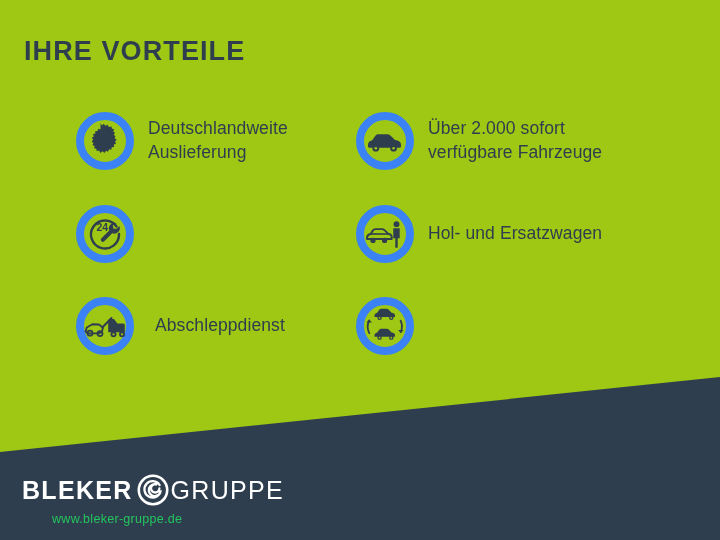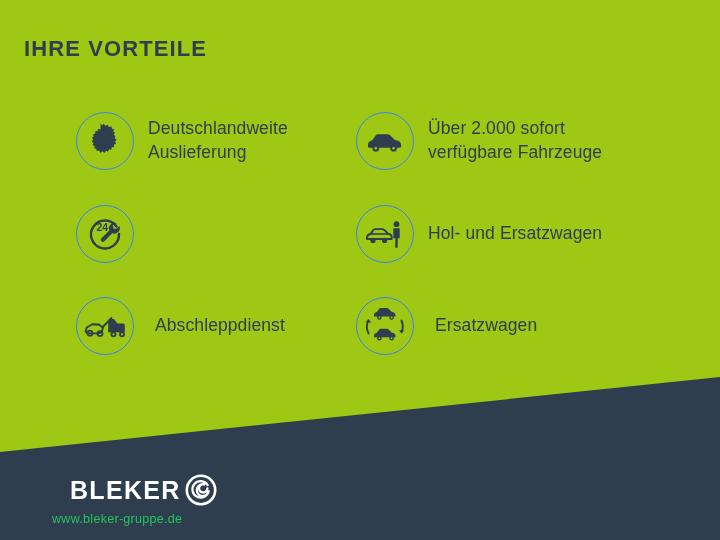--- a/index.html
+++ b/index.html
@@ -32,21 +32,21 @@
     height: 455px;
     background: #9ec813;
     -webkit-clip-path: polygon(0 0, 100% 0, 100% 377px, 0 452px);
     clip-path: polygon(0 0, 100% 0, 100% 377px, 0 452px);
   }
 
   .title {
     position: absolute;
     left: 24px;
     top: 38px;
-    font-size: 22px;
+    font-size: 27px;
     font-weight: bold;
     letter-spacing: 1.1px;
     color: #2f3e4e;
     text-transform: uppercase;
     line-height: 1;
     white-space: nowrap;
   }
 
   
   .benefits {
@@ -71,21 +71,21 @@
     margin-top: 12px;
   }
   .r0 { top: 0px; }
   .r1 { top: 93px; }
   .r2 { top: 185px; gap: 21px; }
 
   .icon-circle {
     flex: 0 0 auto;
     width: 58px;
     height: 58px;
-    border: 1px solid #3b82f6;
+    border: 8px solid #3b82f6;
     border-radius: 50%;
     box-sizing: border-box;
     display: flex;
     align-items: center;
     justify-content: center;
   }
   .icon-circle svg { display: block; }
 
   .benefit-label {
     color: #2f3e4e;
@@ -100,21 +100,20 @@
     position: absolute;
     left: 22px;
     bottom: 14px;
     width: 260px;
   }
   .logo-row {
     display: flex;
     align-items: center;
     gap: 0px;
     color: #ffffff;
-    margin-left: 48px;
   }
   .logo-bleker {
     font-size: 25px;
     font-weight: bold;
     letter-spacing: 1.3px;
     line-height: 1;
   }
   .logo-mark {
     width: 34px;
     height: 34px;
@@ -258,32 +257,32 @@
               <path d="M5.6 28.5 A14 14 0 0 1 5.4 15.5"></path>
             </g>
             <path d="M5.4 14.0 l2.8 3.4 h-5.6 z" fill="#2f3e4e"></path>
 
             <g stroke="#2f3e4e" stroke-width="1.9" fill="none" stroke-linecap="round">
               <path d="M38.4 15.5 A14 14 0 0 1 38.6 27.0"></path>
             </g>
             <path d="M38.6 28.6 l-2.8 -3.4 h5.6 z" fill="#2f3e4e"></path>
           </svg>
         </span>
-        <span class="benefit-label">Ersatzwagen</span>
       </div>
 
     </div>
   </div>
 
   <div class="footer">
     <div class="logo-row">
       <span class="logo-bleker">BLEKER</span>
       <span class="logo-mark">
         <svg width="34" height="34" viewBox="0 0 34 34" aria-hidden="true">
           <circle cx="17" cy="17" r="14.2" fill="none" stroke="#ffffff" stroke-width="2.6"></circle>
           <path d="M23.6 12.0 a8.2 8.2 0 1 0 1.2 5.2 a6.0 6.0 0 1 1 -3.6 -5.6 a4.2 4.2 0 1 0 2.2 3.9" fill="none" stroke="#ffffff" stroke-width="2.3" stroke-linecap="round"></path>
         </svg>
       </span>
+      <span class="logo-gruppe">GRUPPE</span>
     </div>
     <div class="logo-url">www.bleker-gruppe.de</div>
   </div>
 
 </div>
 
 </body></html>

